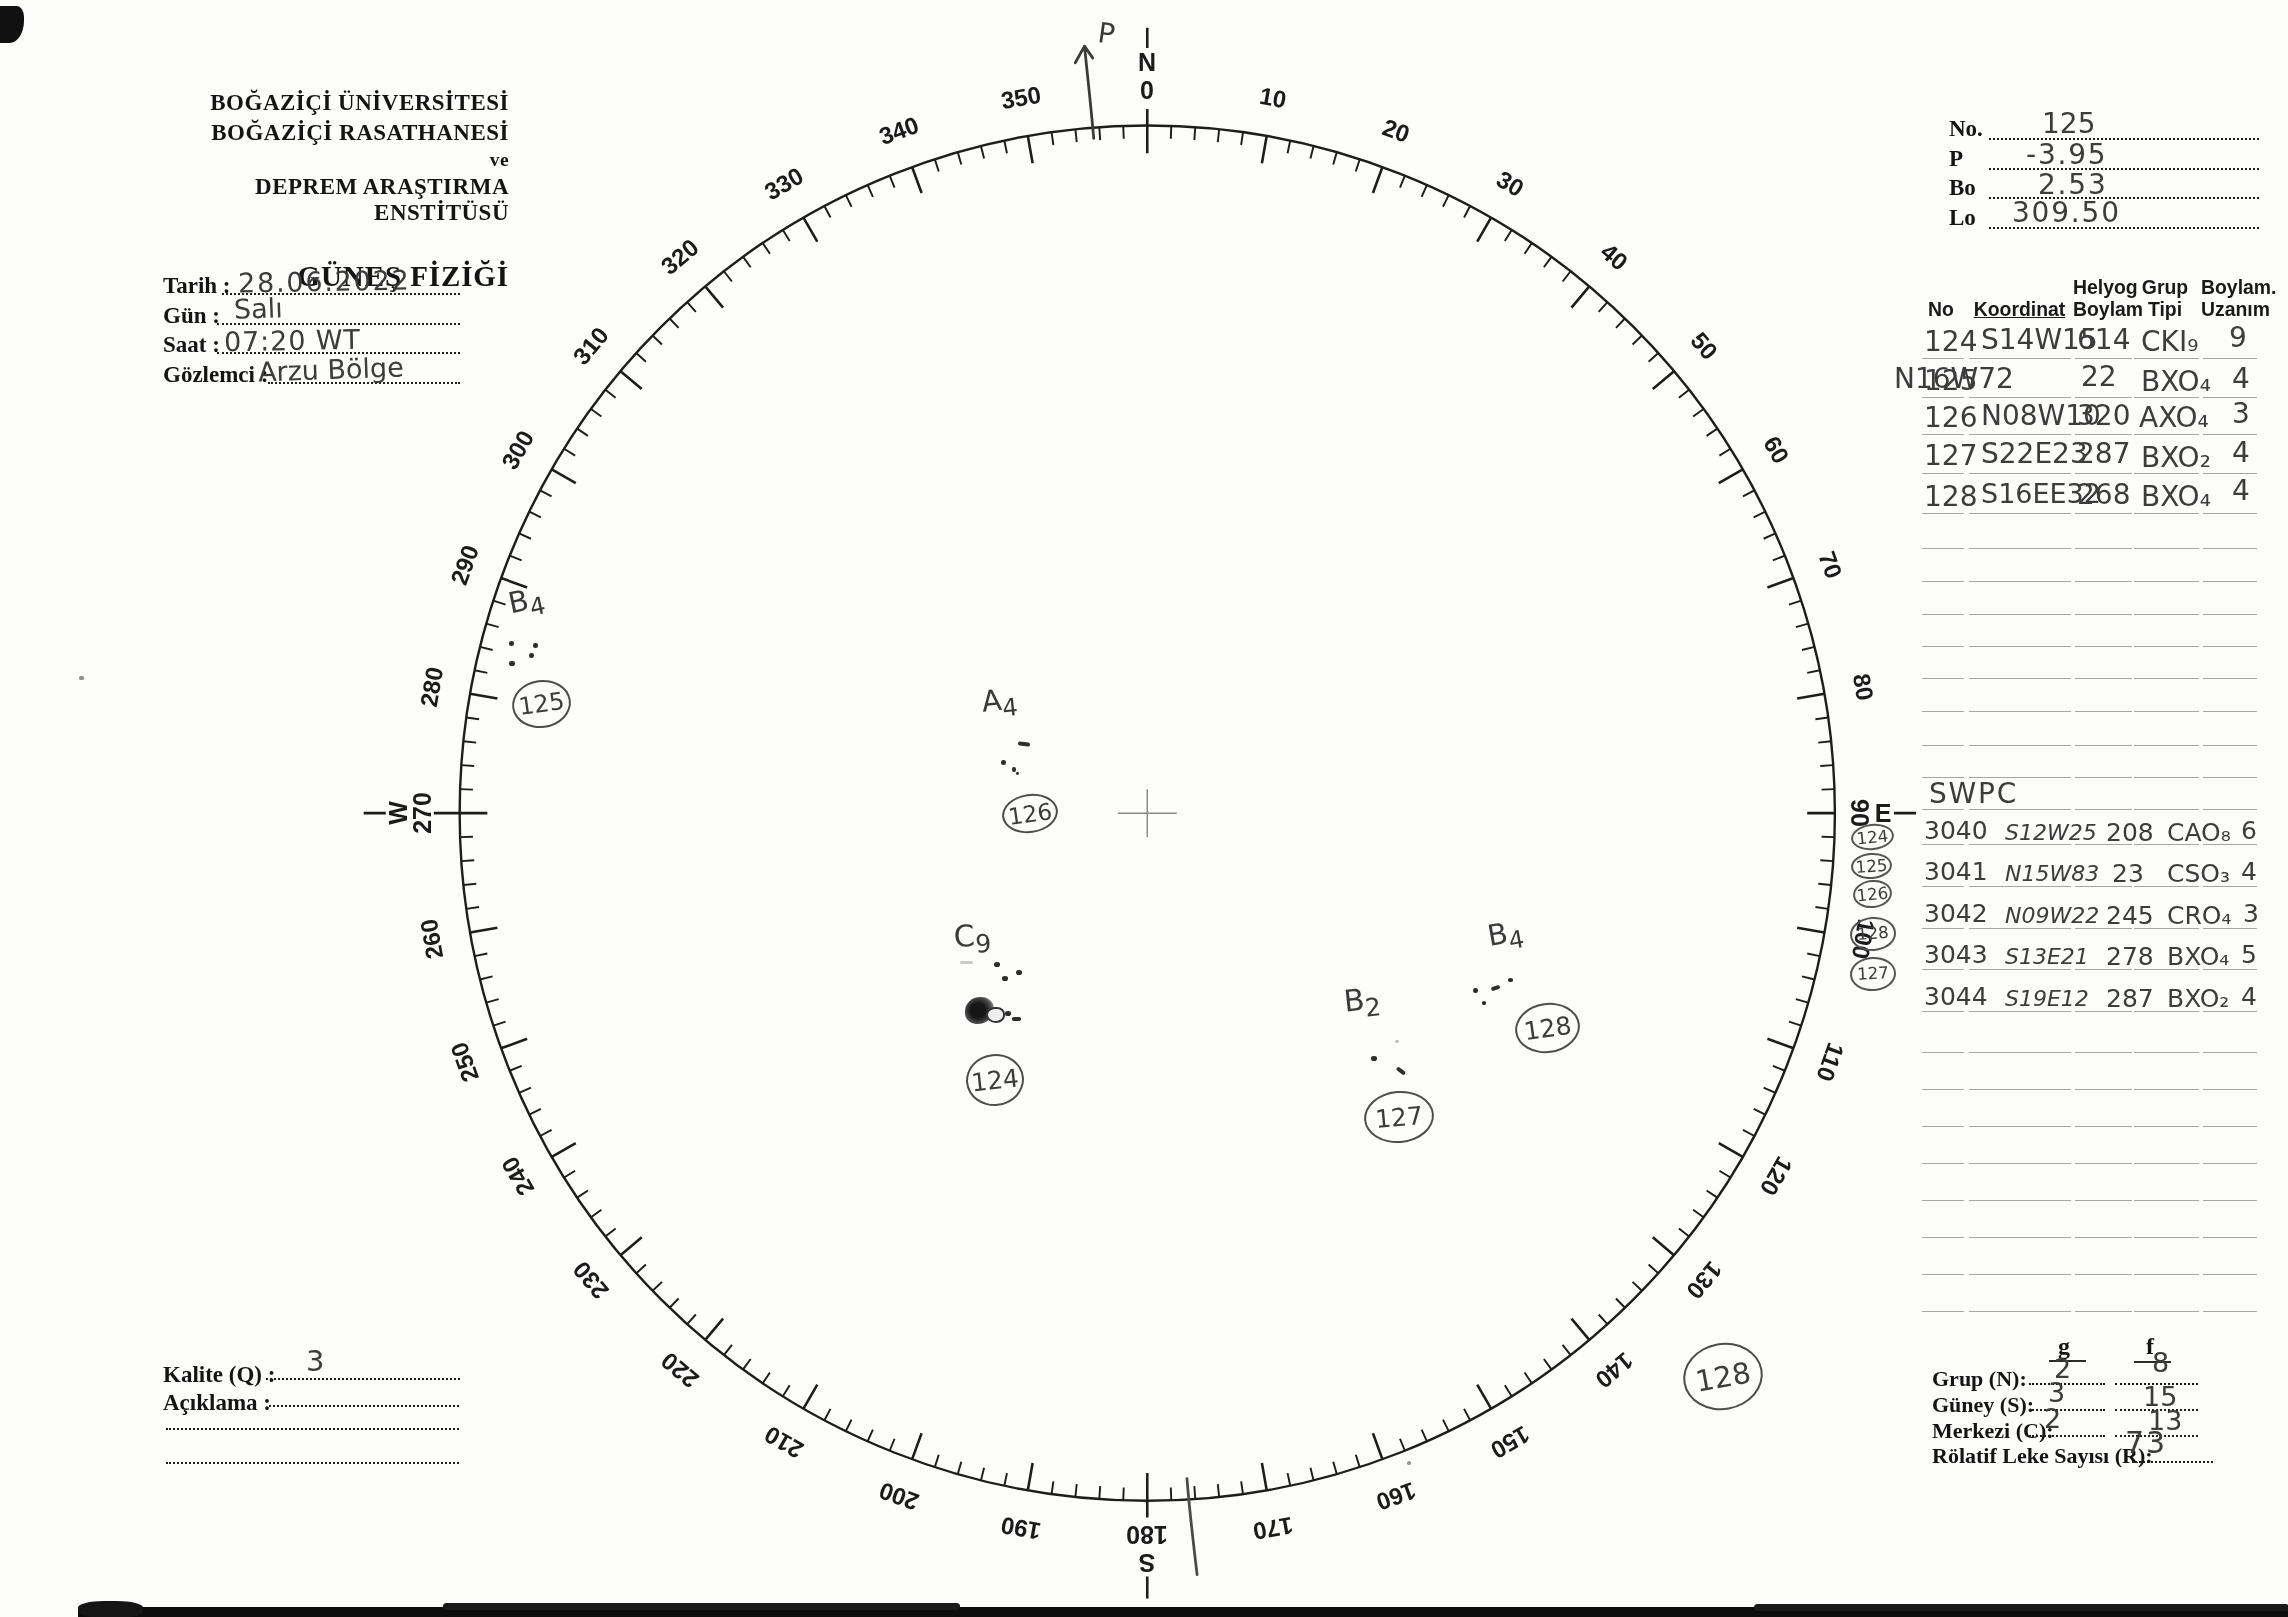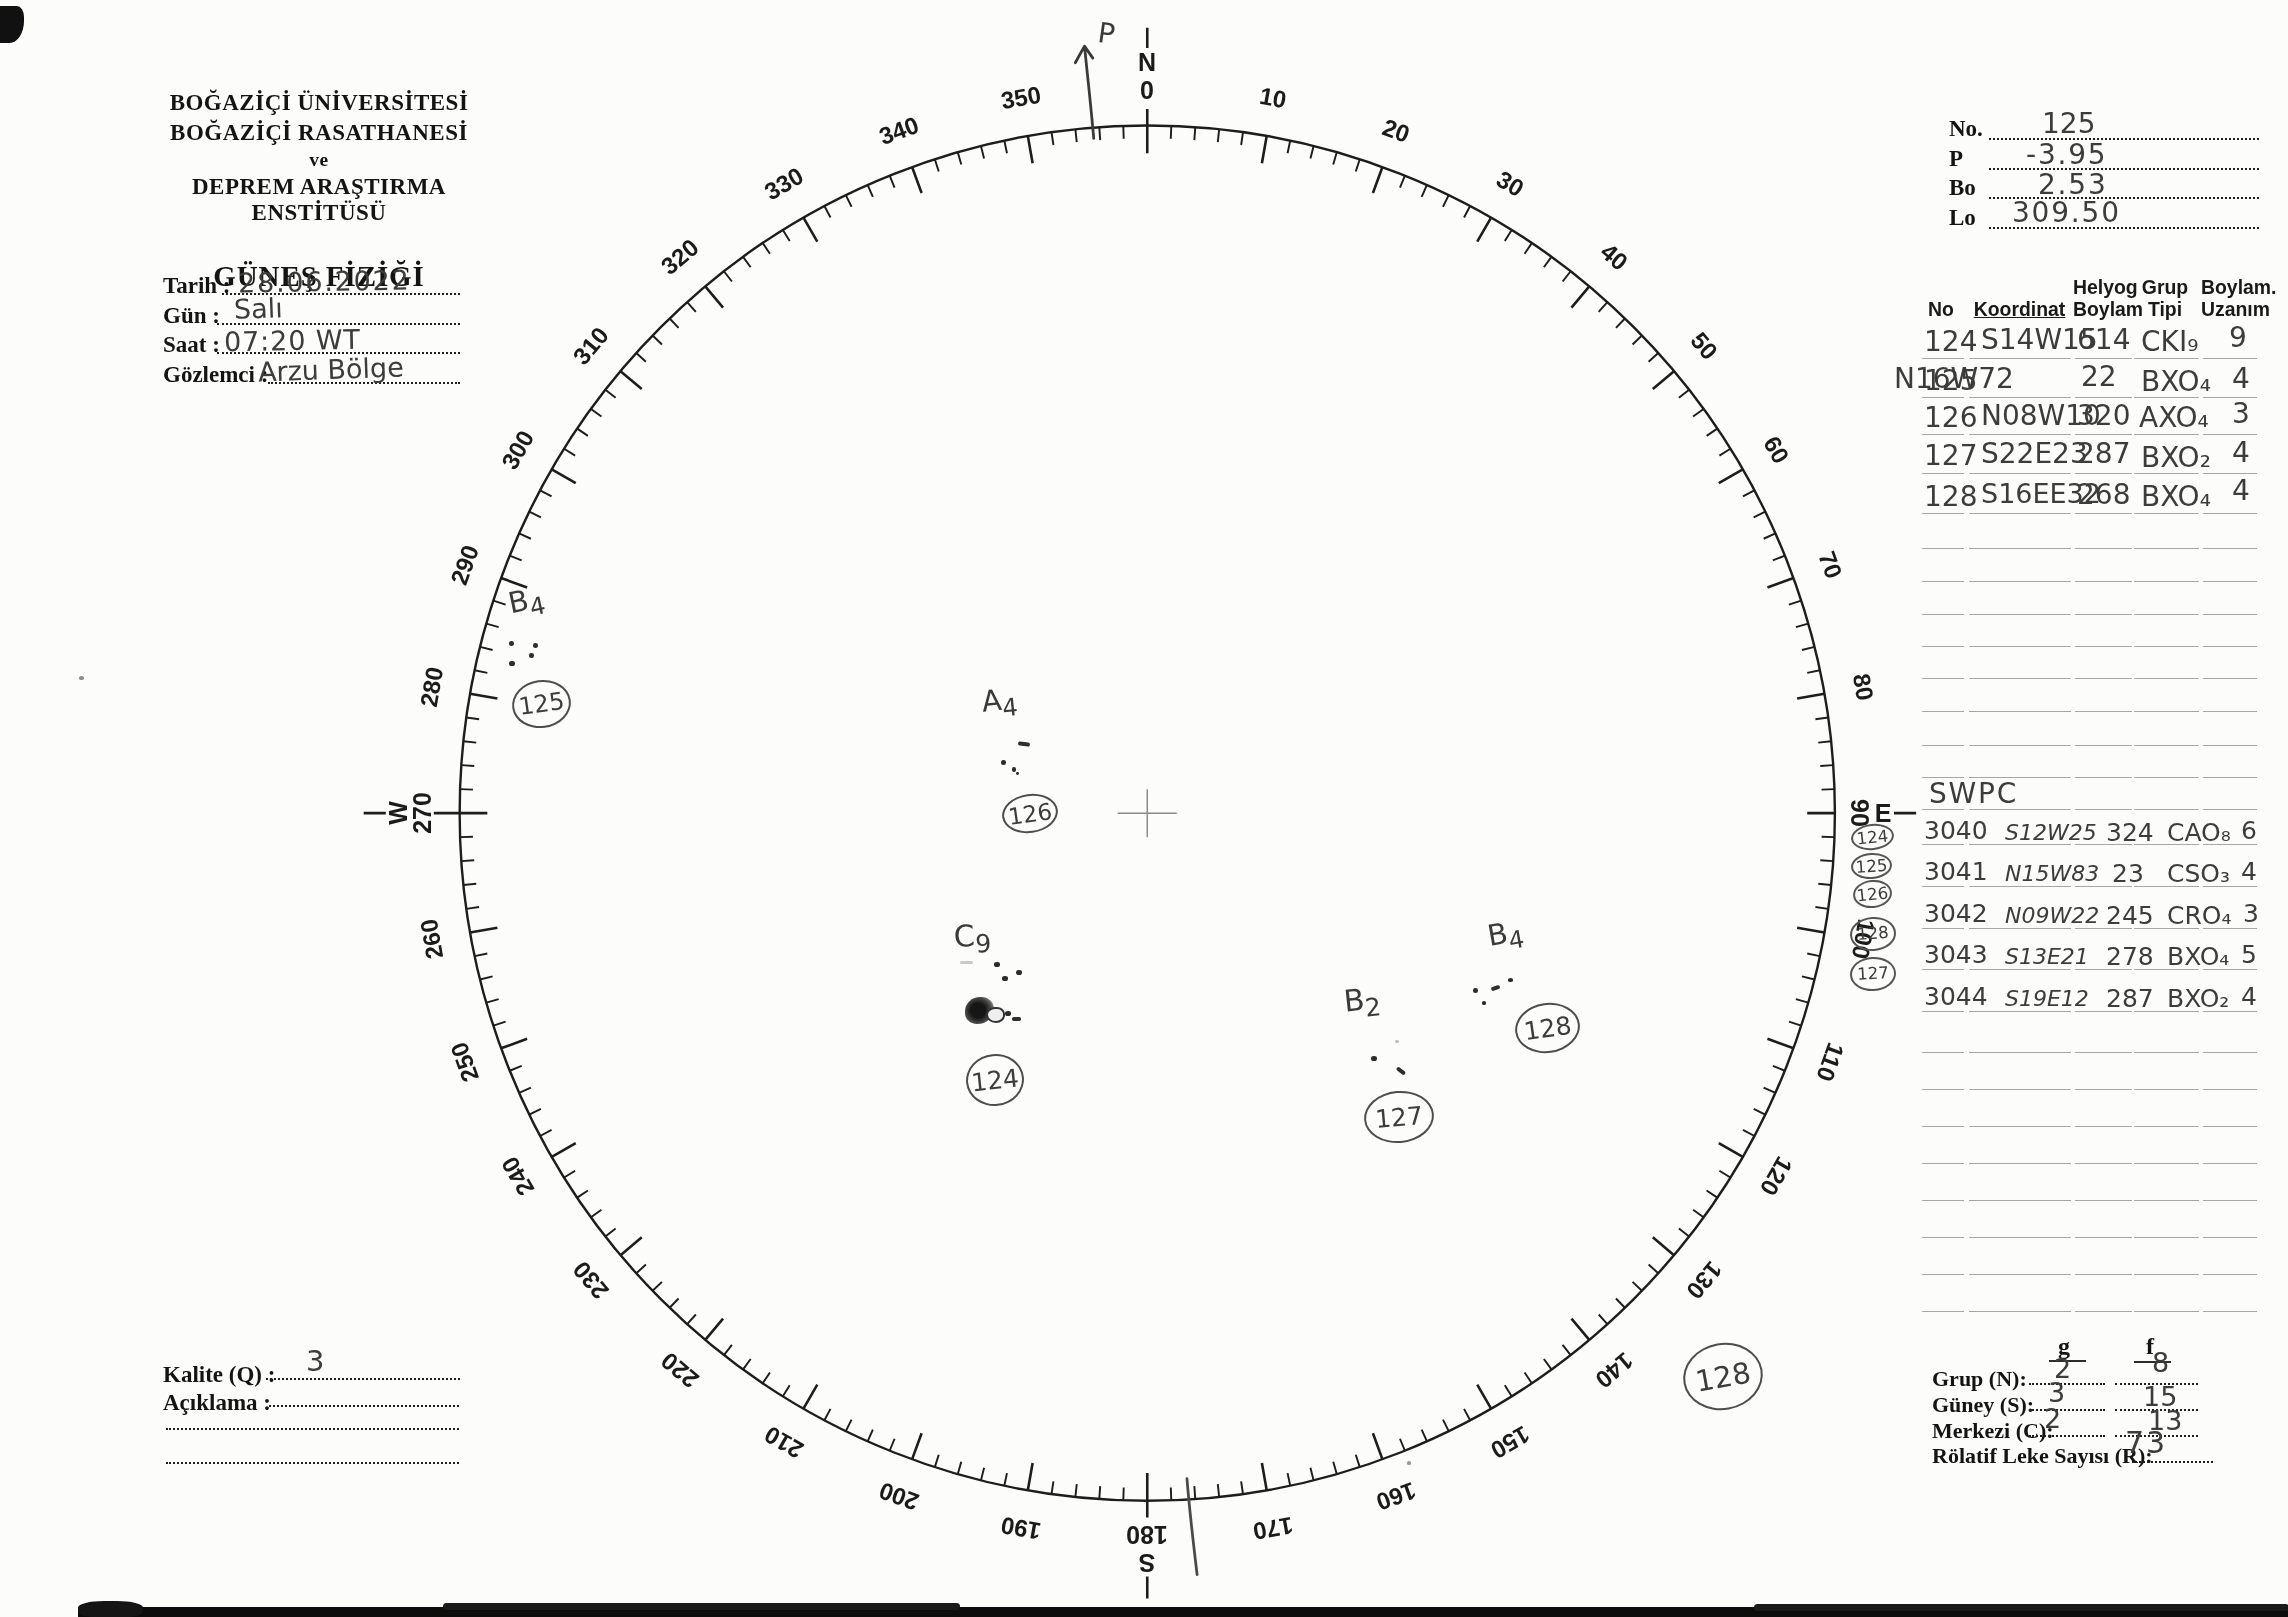--- a/index.html
+++ b/index.html
@@ -8,21 +8,21 @@
   .abs{position:absolute;}
   .serifb{font-family:"Liberation Serif",serif;font-weight:bold;color:#141414;}
   .hw{font-family:"DejaVu Sans",sans-serif;color:#3c3c3c;}
   .dotline{position:absolute;border-bottom:2.3px dotted #1e1e1e;height:0;}
   .rowline{position:absolute;border-top:1.4px solid #a6a6a6;height:0;}
   .solidline{position:absolute;border-top:2.2px solid #2c2c2c;height:0;}
   .dial-num{position:absolute;font-family:"Liberation Sans",sans-serif;font-size:24px;
             font-weight:600;color:#1b1b1b;transform-origin:50% 50%;white-space:nowrap;}
   .cardinal{position:absolute;font-family:"Liberation Sans",sans-serif;font-size:25px;
             font-weight:600;color:#1b1b1b;transform-origin:50% 50%;white-space:nowrap;}
-  .lh{text-align:center;letter-spacing:0.5px;}
+  .lh{text-align:right;letter-spacing:0.5px;}
   .circled{position:absolute;border:2.4px solid #4d4d4d;border-radius:50%;
            display:flex;align-items:center;justify-content:center;
            font-family:"DejaVu Sans",sans-serif;color:#3c3c3c;}
   .ref-circle{position:absolute;border:2px solid #555;border-radius:50%;
            display:flex;align-items:center;justify-content:center;
            font-family:"DejaVu Sans",sans-serif;color:#3c3c3c;font-size:16.6px;}
   .dot{position:absolute;background:#2c2c2c;border-radius:50%;}
   .dash-mark{position:absolute;background:#2e2e2e;border-radius:1.8px;}
   .glabel{position:absolute;font-family:"DejaVu Sans",sans-serif;color:#3a3a3a;white-space:nowrap;}
   .hdr2{position:absolute;font-family:"Liberation Sans",sans-serif;font-weight:bold;color:#191919;
@@ -189,21 +189,21 @@
 
     <div class="ref-circle" style="left:1851px;top:824px;width:39px;height:22px;transform:rotate(-6deg);">124</div>
     <div class="ref-circle" style="left:1851px;top:853px;width:37px;height:22px;transform:rotate(-4deg);">125</div>
     <div class="ref-circle" style="left:1853px;top:880px;width:35px;height:24px;transform:rotate(-6deg);">126</div>
     <div class="ref-circle" style="left:1850px;top:917px;width:42px;height:29.5px;transform:rotate(-4deg);">128</div>
     <div class="ref-circle" style="left:1850px;top:957px;width:42px;height:29.5px;transform:rotate(-3deg);">127</div>
 
     <div>
       <span class="cellv hw" style="left:1924px;top:816px;font-size:25px;">3040</span>
       <span class="cellv hw" style="left:2005px;top:820px;font-size:22px;font-style:italic;">S12W25</span>
-      <span class="cellv hw" style="left:2106px;top:818px;font-size:25px;">324</span>
+      <span class="cellv hw" style="left:2106px;top:818px;font-size:25px;">208</span>
       <span class="cellv hw" style="left:2167px;top:818px;font-size:25px;">CAO₈</span>
       <span class="cellv hw" style="left:2241px;top:816px;font-size:25px;">6</span>
     </div>
     <div>
       <span class="cellv hw" style="left:1924px;top:857px;font-size:25px;">3041</span>
       <span class="cellv hw" style="left:2005px;top:861px;font-size:22px;font-style:italic;">N15W83</span>
       <span class="cellv hw" style="left:2112px;top:859px;font-size:25px;">23</span>
       <span class="cellv hw" style="left:2167px;top:859px;font-size:25px;">CSO₃</span>
       <span class="cellv hw" style="left:2241px;top:857px;font-size:25px;">4</span>
     </div>

